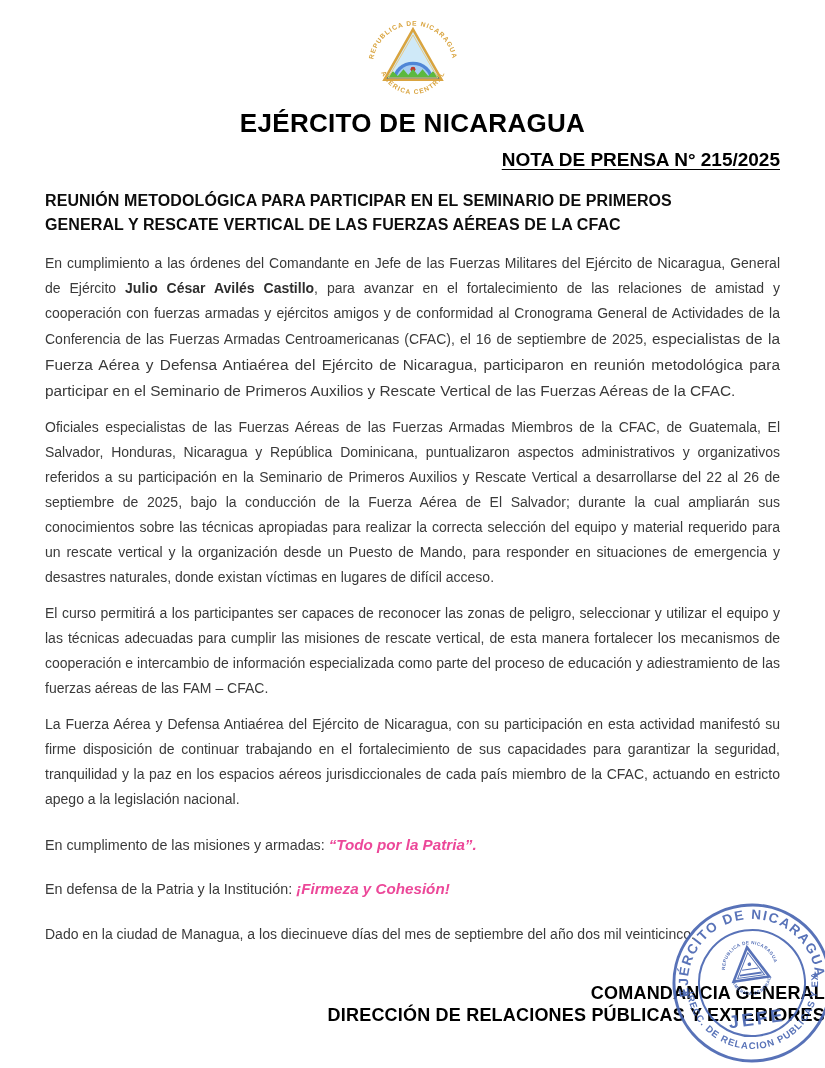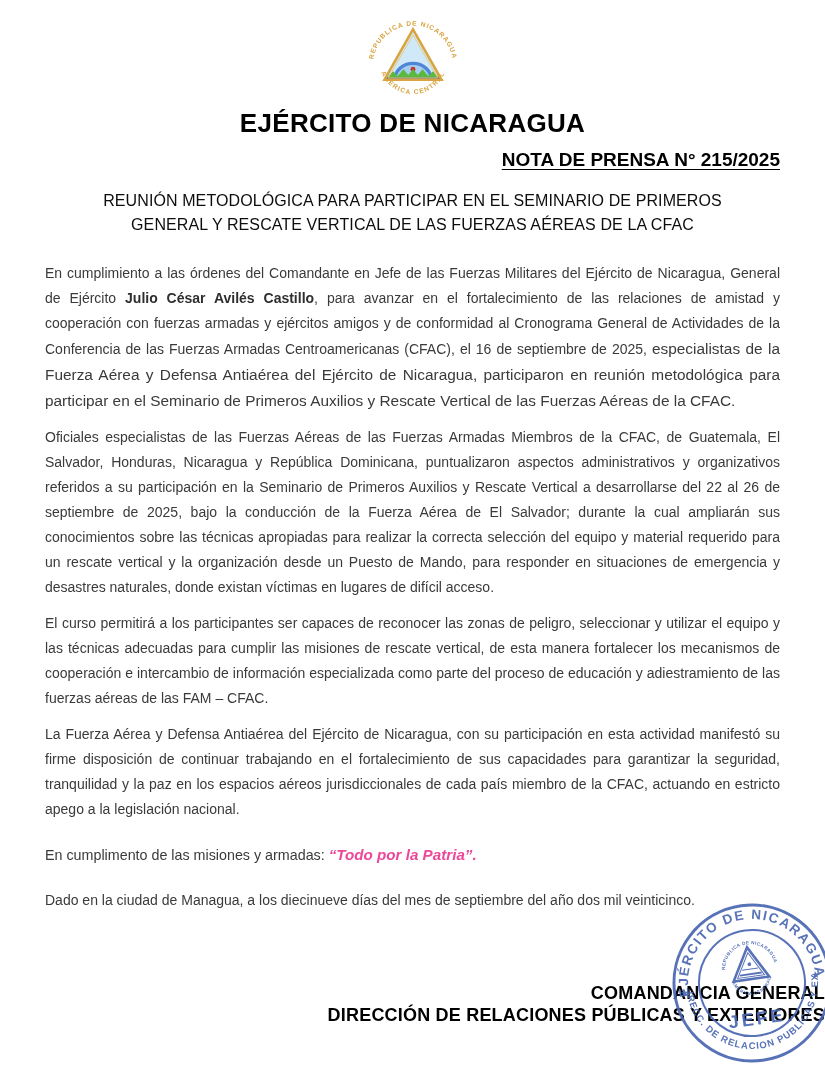--- a/index.html
+++ b/index.html
@@ -24,24 +24,23 @@
     letter-spacing:0.3px;
   }
   .press-note {
     margin:0 0 18px 0;
     text-align:right;
     font-size:19px; font-weight:bold; color:#000;
     text-decoration:underline;
     text-underline-offset:3px;
   }
   .headline {
-    margin:0 0 24px 0;
-    text-align:center;
+    margin:0 0 14px 0;
     font-size:16px; line-height:24px;
-    font-weight:normal; color:#0d0d0d;
+    font-weight:bold; color:#0d0d0d;
     letter-spacing:0.1px;
   }
   .body-par {
     margin:0 0 11px 0;
     text-align:justify;
     font-size:14px; line-height:25px;
     color:#3a3a3a;
   }
   .seg-bold { font-weight:bold; color:#2e2e2e; }
   .seg-large { font-size:15.4px; }
@@ -116,20 +115,21 @@
     <p class="body-par"><span>En cumplimiento a las órdenes del Comandante en Jefe de las Fuerzas Militares del Ejército de Nicaragua, General de Ejército </span><span class="seg-bold">Julio César Avilés Castillo</span><span>, para avanzar en el fortalecimiento de las relaciones de amistad y cooperación con fuerzas armadas y ejércitos amigos y de conformidad al Cronograma General de Actividades de la Conferencia de las Fuerzas Armadas Centroamericanas (CFAC), el 16 de septiembre de 2025, </span><span class="seg-large">especialistas de la Fuerza Aérea y Defensa Antiaérea del Ejército de Nicaragua, participaron en reunión metodológica para participar en el Seminario de Primeros Auxilios y Rescate Vertical de las Fuerzas Aéreas de la CFAC.</span></p>
 
     <p class="body-par">Oficiales especialistas de las Fuerzas Aéreas de las Fuerzas Armadas Miembros de la CFAC, de Guatemala, El Salvador, Honduras, Nicaragua y República Dominicana, puntualizaron aspectos administrativos y organizativos referidos a su participación en la Seminario de Primeros Auxilios y Rescate Vertical a desarrollarse del 22 al 26 de septiembre de 2025, bajo la conducción de la Fuerza Aérea de El Salvador; durante la cual ampliarán sus conocimientos sobre las técnicas apropiadas para realizar la correcta selección del equipo y material requerido para un rescate vertical y la organización desde un Puesto de Mando, para responder en situaciones de emergencia y desastres naturales, donde existan víctimas en lugares de difícil acceso.</p>
 
     <p class="body-par">El curso permitirá a los participantes ser capaces de reconocer las zonas de peligro, seleccionar y utilizar el equipo y las técnicas adecuadas para cumplir las misiones de rescate vertical, de esta manera fortalecer los mecanismos de cooperación e intercambio de información especializada como parte del proceso de educación y adiestramiento de las fuerzas aéreas de las FAM – CFAC.</p>
 
     <p class="body-par">La Fuerza Aérea y Defensa Antiaérea del Ejército de Nicaragua, con su participación en esta actividad manifestó su firme disposición de continuar trabajando en el fortalecimiento de sus capacidades para garantizar la seguridad, tranquilidad y la paz en los espacios aéreos jurisdiccionales de cada país miembro de la CFAC, actuando en estricto apego a la legislación nacional.</p>
 
     <div class="closing-line"><span>En cumplimento de las misiones y armadas: </span><span class="motto">“Todo por la Patria”.</span></div>
 
+    <div class="closing-line"><span>En defensa de la Patria y la Institución: </span><span class="motto">¡Firmeza y Cohesión!</span></div>
 
     <div class="dateline">Dado en la ciudad de Managua, a los diecinueve días del mes de septiembre del año dos mil veinticinco.</div>
 
   </div>
 
   <div class="footer">
     <span>COMANDANCIA GENERAL</span><br>
     <span>DIRECCIÓN DE RELACIONES PÚBLICAS Y EXTERIORES</span>
   </div>
 

